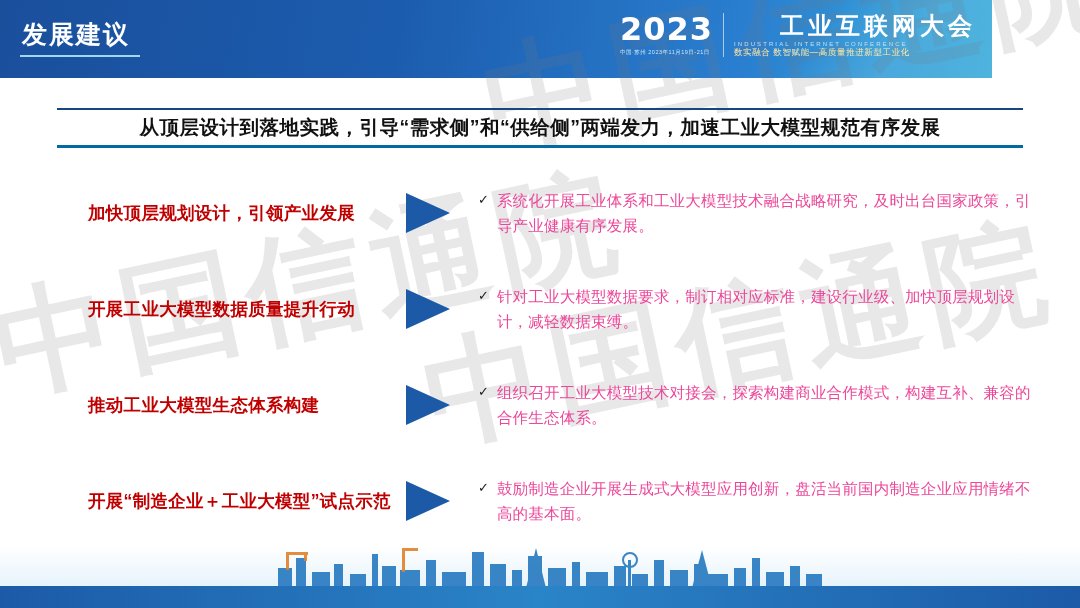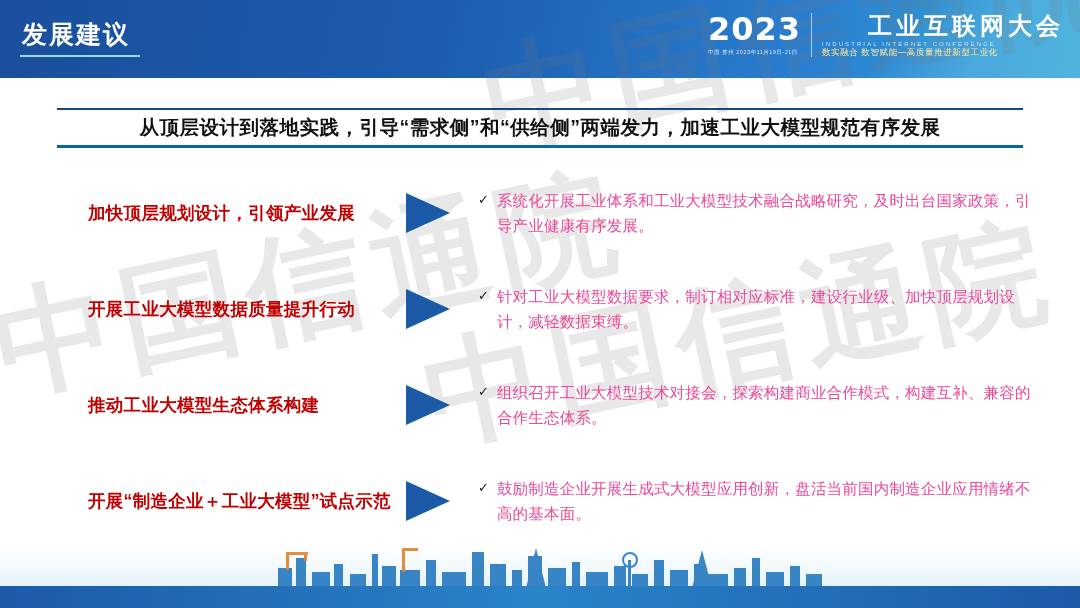--- a/index.html
+++ b/index.html
@@ -8,21 +8,21 @@
     width: 1080px; height: 608px;
     font-family: "Liberation Sans", sans-serif;
     background: #ffffff;
     overflow: hidden;
     position: relative;
   }
 
   
   .header {
     position: absolute; top: 0; left: 0;
-    width: 1080px; height: 78px;
+    width: 992px; height: 78px;
     background: linear-gradient(100deg, #1a4f9c 0%, #1c5cae 40%, #2a7fd0 75%, #37a9d8 100%);
     overflow: hidden;
   }
   .header::after {
     content: "";
     position: absolute; right: -60px; top: -40px;
     width: 420px; height: 200px;
     background: linear-gradient(115deg, rgba(255,255,255,0) 40%, rgba(120,200,235,0.35) 60%, rgba(255,255,255,0.12) 100%);
     transform: skewX(-20deg);
   }

